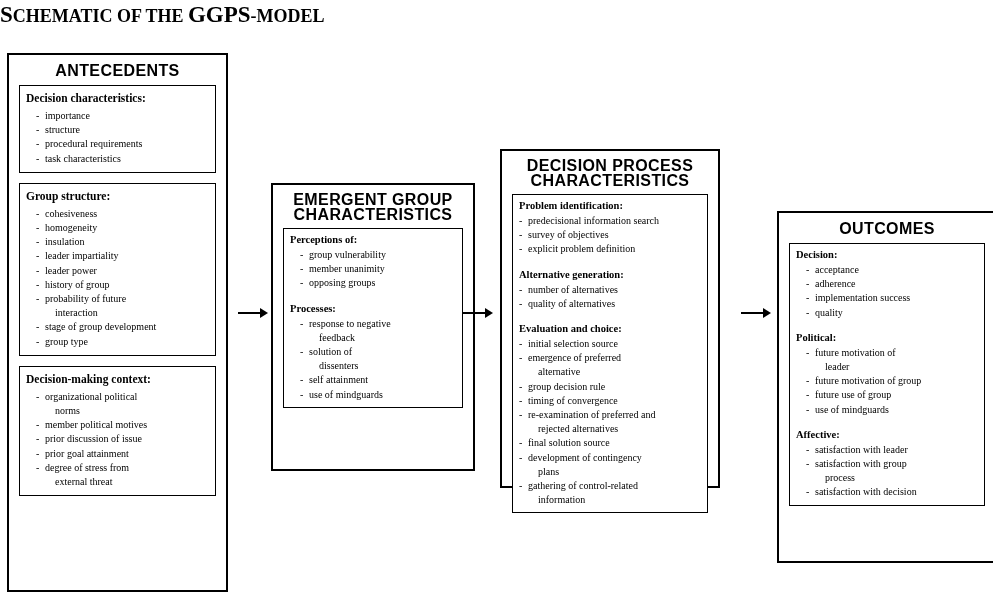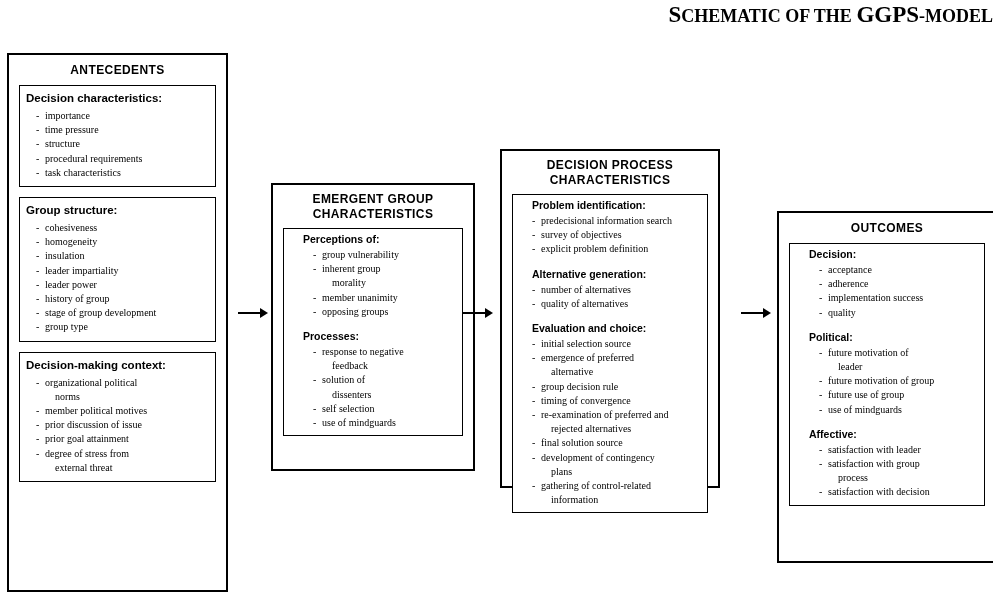--- a/index.html
+++ b/index.html
@@ -13,59 +13,59 @@
     position: relative;
     width: 993px; height: 600px;
     background: #ffffff;
   }
 
   
   .title {
     position: absolute;
     left: 0; top: 2px;
     width: 993px;
-    text-align: right;
+    text-align: left;
     font-family: "Liberation Serif", "DejaVu Serif", serif;
     color: #000000;
     font-weight: bold;
     white-space: nowrap;
   }
   .title .cap   { font-size: 23px; }
   .title .small { font-size: 18px; }
   .title .ggps  { font-size: 23px; }
 
   
   .col {
     position: absolute;
     border: 2px solid #000000;
     background: #ffffff;
   }
   .col-head {
     font-family: "Liberation Sans", "DejaVu Sans", sans-serif;
     font-weight: bold;
-    font-size: 12px;
+    font-size: 16px;
     letter-spacing: 0.4px;
     text-align: center;
     color: #000000;
     line-height: 15px;
     padding: 8px 2px 7px 2px;
   }
   .col-head.two-line { padding: 7px 2px 6px 2px; }
 
   
   .inner {
     border: 1px solid #000000;
     background: #ffffff;
     margin: 0 10px 10px 10px;
     padding: 5px 6px 6px 6px;
   }
-  .inner.tight { padding: 4px 5px 5px 19px; }
+  .inner.tight { padding: 4px 5px 5px 6px; }
 
   .grp-head {
-    font-family: Liberation Sans, sans-serif;
+    font-family: Liberation Serif, serif;
     font-weight: bold;
     color: #000000;
     font-size: 11.5px;
     line-height: 14px;
     margin: 0 0 4px 0;
     white-space: nowrap;
   }
   .grp-head.sm { font-size: 10.5px; line-height: 13px; margin-bottom: 2px; }
   .grp-head.gap { margin-top: 11px; }
 
@@ -125,36 +125,36 @@
     <span class="cap">S</span><span class="small">CHEMATIC OF THE </span><span class="ggps">GGPS</span><span class="small">-MODEL</span>
   </div>
 
   <div class="col" style="left:7px; top:53px; width:221px; height:539px;">
     <div class="col-head">ANTECEDENTS</div>
 
     <div class="inner">
       <div class="grp-head">Decision characteristics:</div>
       <ul class="items ind1">
         <li><span>importance</span></li>
-        <li><span>time pressure</span></li>
         <li><span>structure</span></li>
         <li><span>procedural requirements</span></li>
         <li><span>task characteristics</span></li>
       </ul>
     </div>
 
     <div class="inner">
       <div class="grp-head">Group structure:</div>
       <ul class="items ind1">
         <li><span>cohesiveness</span></li>
         <li><span>homogeneity</span></li>
         <li><span>insulation</span></li>
         <li><span>leader impartiality</span></li>
         <li><span>leader power</span></li>
         <li><span>history of group</span></li>
+        <li><span>probability of future</span><span class="cont">interaction</span></li>
         <li><span>stage of group development</span></li>
         <li><span>group type</span></li>
       </ul>
     </div>
 
     <div class="inner">
       <div class="grp-head">Decision-making context:</div>
       <ul class="items ind1">
         <li><span>organizational political</span><span class="cont">norms</span></li>
         <li><span>member political motives</span></li>
@@ -173,30 +173,29 @@
   <div class="col" style="left:271px; top:183px; width:204px; height:288px;">
     <div class="col-head two-line">
       <div>EMERGENT GROUP</div>
       <div>CHARACTERISTICS</div>
     </div>
 
     <div class="inner tight">
       <div class="grp-head sm">Perceptions of:</div>
       <ul class="items ind1">
         <li><span>group vulnerability</span></li>
-        <li><span>inherent group</span><span class="cont">morality</span></li>
         <li><span>member unanimity</span></li>
         <li><span>opposing groups</span></li>
       </ul>
 
       <div class="grp-head sm gap">Processes:</div>
       <ul class="items ind1">
         <li><span>response to negative</span><span class="cont">feedback</span></li>
         <li><span>solution of</span><span class="cont">dissenters</span></li>
-        <li><span>self selection</span></li>
+        <li><span>self attainment</span></li>
         <li><span>use of mindguards</span></li>
       </ul>
     </div>
   </div>
 
   <div class="arrow" style="left:463px; top:307px; width:30px;">
     <div class="shaft" style="width:24px;"></div>
     <div class="head"></div>
   </div>
 

